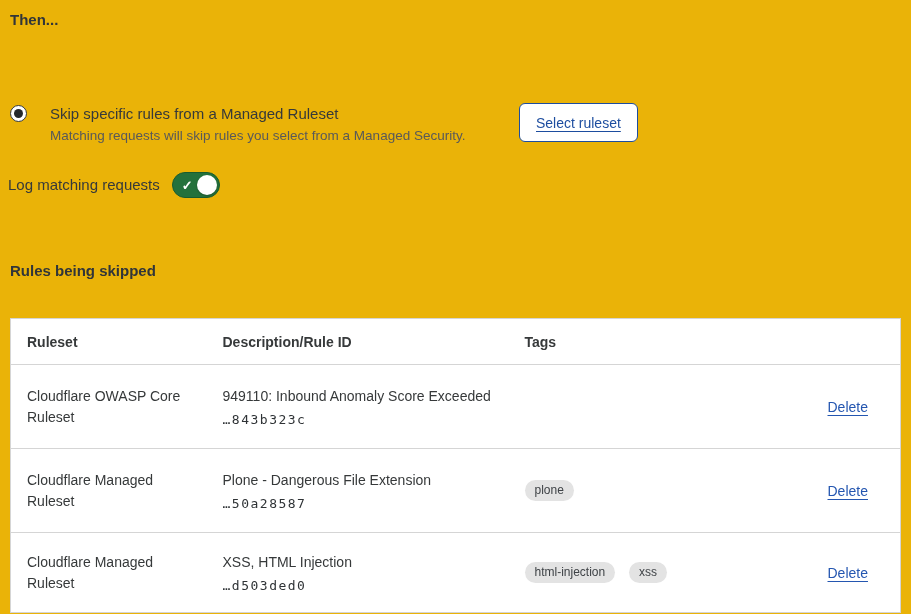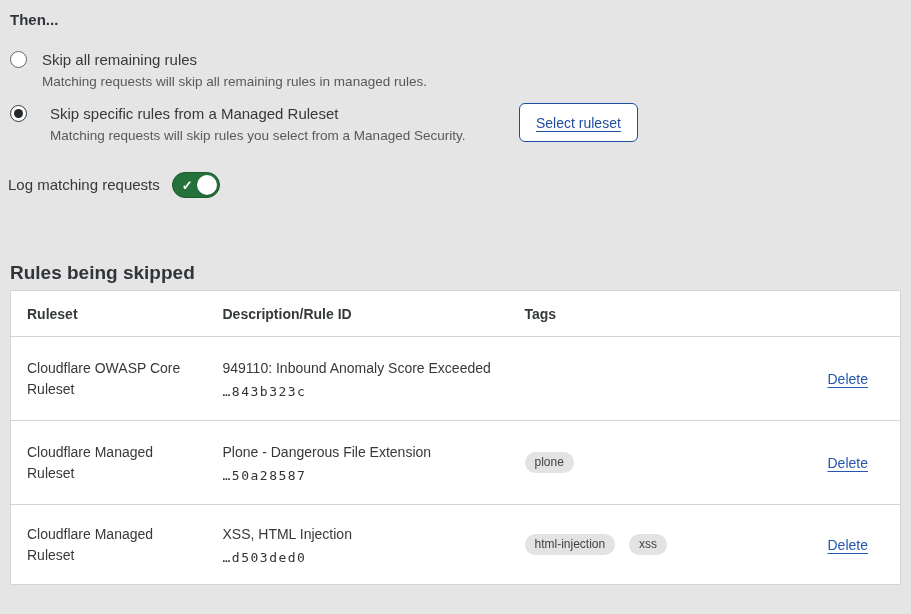--- a/index.html
+++ b/index.html
@@ -4,21 +4,21 @@
 <style>
   * { margin: 0; padding: 0; box-sizing: border-box; }
   html, body { background: #ffffff; }
   body {
     width: 911px; height: 614px;
     font-family: "Liberation Sans", sans-serif;
     color: #36393a;
     position: relative;
     overflow: hidden;
   }
-  .page { position: relative; width: 911px; height: 614px; background: #e5e5e5; padding-left: 40px; }
+  .page { position: relative; width: 911px; height: 614px; background: #eab308; padding-left: 40px; }
 
   .then-title {
     position: absolute; left: 10px; top: 11px;
     font-size: 15px; font-weight: 700; color: #313539;
   }
 
   .option { position: absolute; left: 10px; display: flex; align-items: flex-start; cursor: pointer; }
   .option-1 { top: 50px; }
   .option-2 { top: 104px; gap: 8px; }
   .radio {
@@ -61,29 +61,29 @@
     width: 20px; height: 20px; border-radius: 50%; background: #ffffff;
     box-shadow: 0 1px 2px rgba(0,0,0,0.25);
   }
   .log-desc {
     position: absolute; left: 10px; top: 203px;
     font-size: 13.5px; color: #595959;
   }
 
   .table-title {
     position: absolute; left: 10px; top: 262px;
-    font-size: 19px; font-weight: 700; color: #313539;
+    font-size: 15px; font-weight: 700; color: #313539;
   }
 
   table.rules {
     position: absolute; left: 10px; top: 290px;
     width: 890px; border-collapse: collapse; table-layout: fixed;
     background: #fff;
   }
-  table.rules, table.rules th, table.rules td { border: 0; }
+  table.rules, table.rules th, table.rules td { border: 0; margin-top: 28px; }
   table.rules { border: 1px solid #d5d5d5; }
   table.rules thead tr { height: 46px; }
   table.rules th {
     text-align: left; font-size: 14px; font-weight: 700; color: #36393a;
     padding: 0 16px; border-bottom: 1px solid #d5d5d5; vertical-align: middle;
   }
   table.rules td {
     padding: 14px 16px; vertical-align: middle; font-size: 14px; color: #36393a;
   }
   table.rules tbody tr { border-bottom: 1px solid #d5d5d5; }
@@ -111,27 +111,20 @@
     text-underline-offset: 3px; cursor: pointer;
   }
 </style>
 </head>
 <body>
 
 <div class="page">
 
   <div class="then-title">Then...</div>
 
-  <div class="option option-1">
-    <span class="radio"></span>
-    <div class="option-text">
-      <div class="option-label">Skip all remaining rules</div>
-      <div class="option-desc">Matching requests will skip all remaining rules in managed rules.</div>
-    </div>
-  </div>
 
   <div class="option option-2">
     <span class="radio selected"></span>
     <div class="option-text">
       <div class="option-label">Skip specific rules from a Managed Ruleset</div>
       <div class="option-desc">Matching requests will skip rules you select from a Managed Security.</div>
     </div>
   </div>
 
   <button class="select-ruleset-btn">Select ruleset</button>

